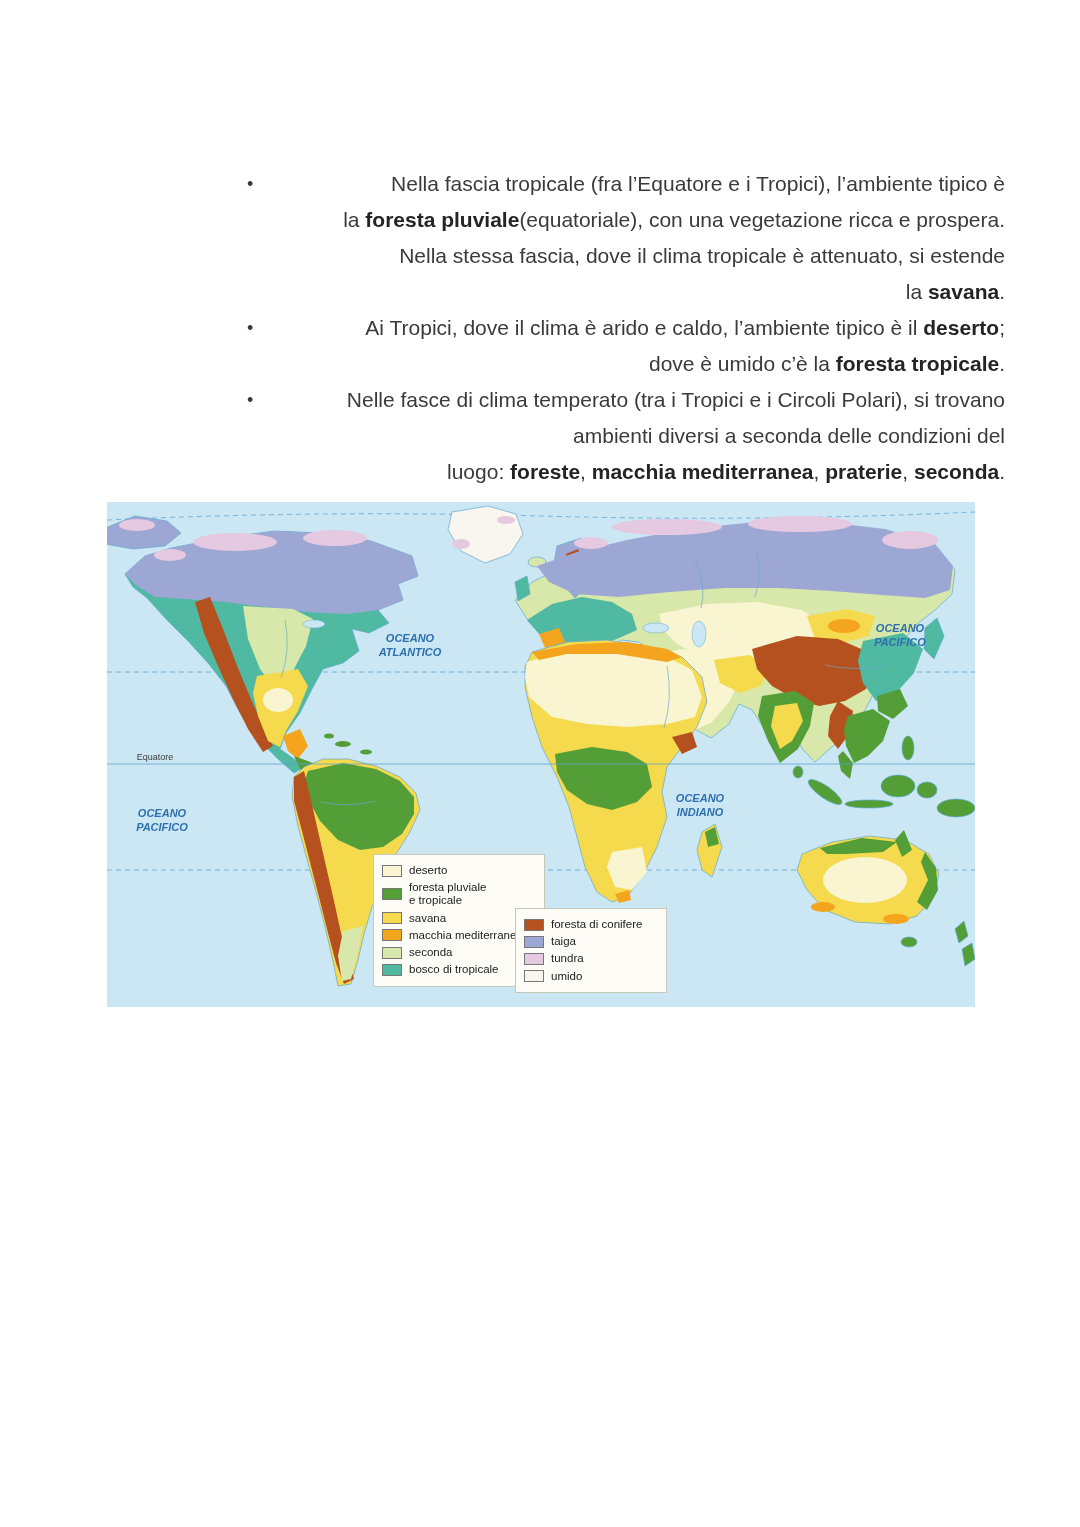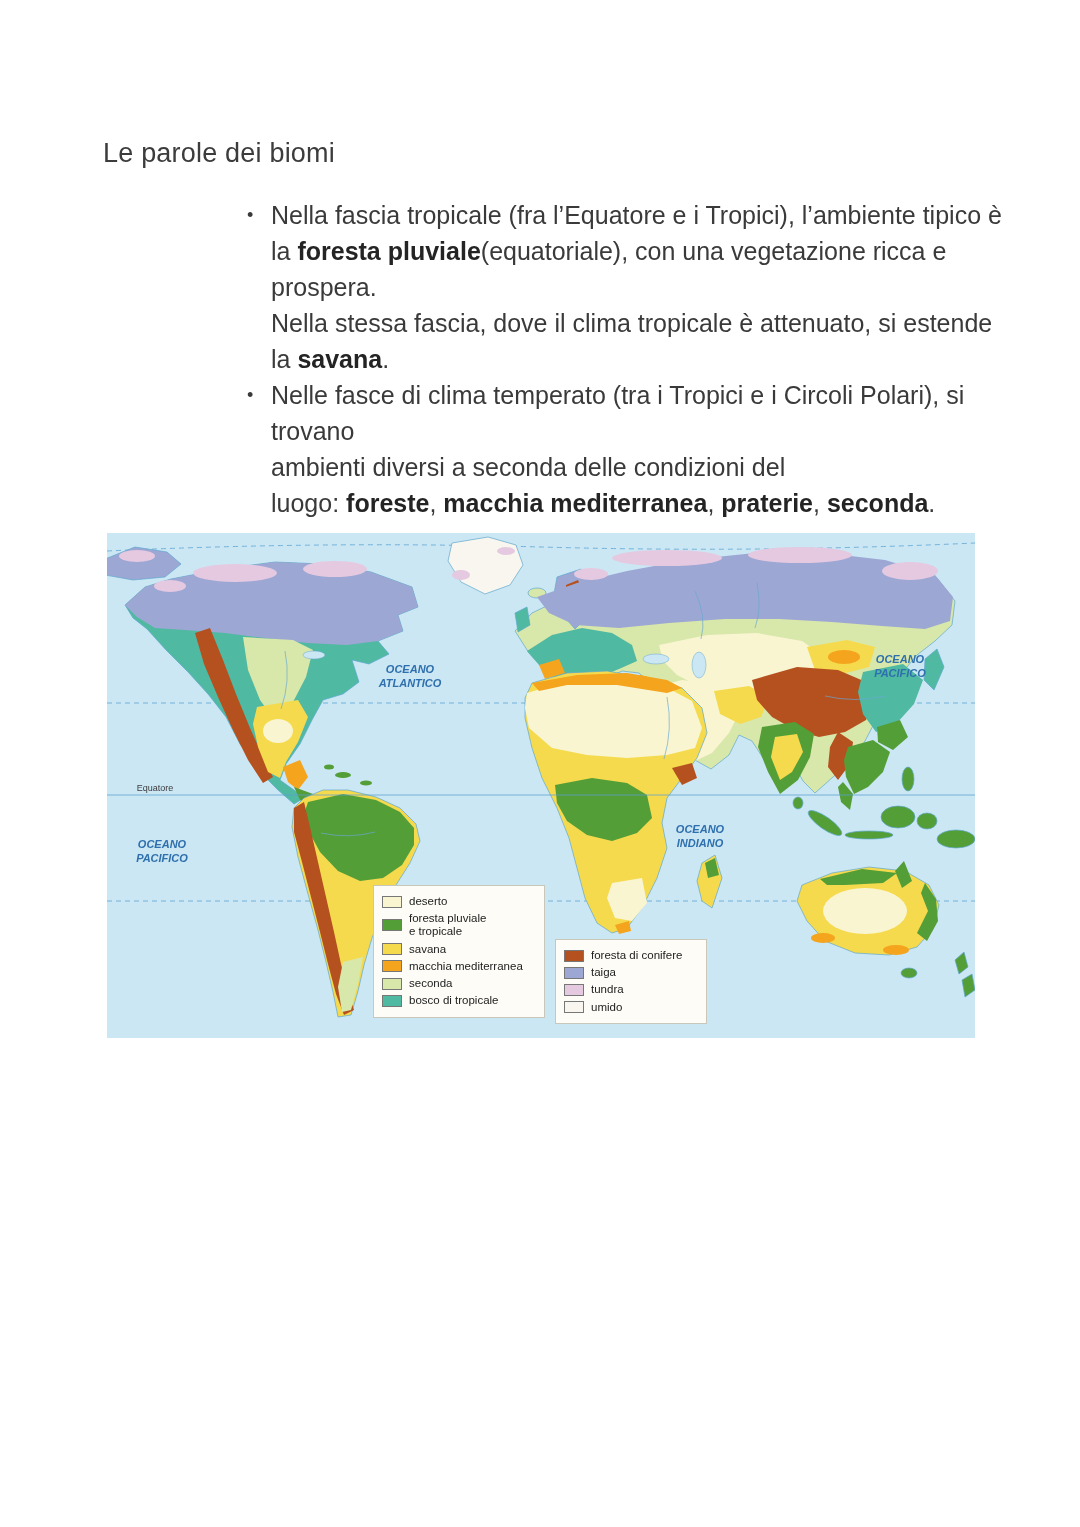--- a/index.html
+++ b/index.html
@@ -14,23 +14,24 @@
 
   h1.title {
     font-size:27px; font-weight:400; color:#3c3c3c; letter-spacing:.2px;
   }
 
   ul.bullets {
     margin:28px 0 0 142px; padding:0; list-style:none; width:760px;
   }
   ul.bullets li {
     position:relative; padding-left:26px;
-    font-size:25px; line-height:36px;
+    font-size:21px; line-height:36px;
     white-space:pre-line;
     color:#3a3a3a;
+    text-align:right;
   }
   ul.bullets li::before {
     content:"\2022";
     position:absolute; left:2px; top:0;
     font-size:18px; line-height:36px; color:#3a3a3a;
   }
   ul.bullets strong { font-weight:700; color:#242424; }
 
   figure.map {
     position:relative; width:868px; height:505px;
@@ -61,37 +62,38 @@
     font-family:"Liberation Sans", sans-serif;
   }
   .eq-label{ font-size:9px; font-style:normal; fill:#3c3c3c; text-anchor:middle;
     font-family:"Liberation Sans", sans-serif;}
 
   .legend{
     position:absolute; background:#fdfcf6; border:1px solid #c9c7ba;
     padding:5px 8px; font-size:11.5px; color:#222; line-height:1.15;
   }
   .legend-left{ left:266px; top:352px; width:172px; }
-  .legend-right{ left:448px; top:406px; width:152px; }
+  .legend-right{ left:408px; top:406px; width:152px; }
   .legend-row{ display:flex; align-items:center; gap:7px; margin:4px 0; }
   .swatch{ width:20px; height:12px; border:1px solid #777; flex:0 0 auto; }
   .legend-label{ white-space:pre-line; }
 </style>
 </head>
 <body>
 
 <div class="page">
 
-  <h1 class="title">Le parole dei biomi</h1>
 
   <ul class="bullets">
       <li><span>Nella fascia tropicale (fra l’Equatore e i Tropici), l’ambiente tipico è
 la </span><strong>foresta pluviale</strong><span>(equatoriale), con una vegetazione ricca e prospera.
 Nella stessa fascia, dove il clima tropicale è attenuato, si estende
 la </span><strong>savana</strong><span>.</span></li>
+      <li><span>Ai Tropici, dove il clima è arido e caldo, l’ambiente tipico è il </span><strong>deserto</strong><span>;
+dove è umido c’è la </span><strong>foresta tropicale</strong><span>.</span></li>
       <li><span>Nelle fasce di clima temperato (tra i Tropici e i Circoli Polari), si trovano
 ambienti diversi a seconda delle condizioni del
 luogo: </span><strong>foreste</strong><span>, </span><strong>macchia mediterranea</strong><span>, </span><strong>praterie</strong><span>, </span><strong>seconda</strong><span>.</span></li>
     </ul>
 
   <figure class="map">
     <svg viewBox="0 0 868 505">
 
       <rect x="0" y="0" width="868" height="505" fill="var(--ocean)"></rect>
 

